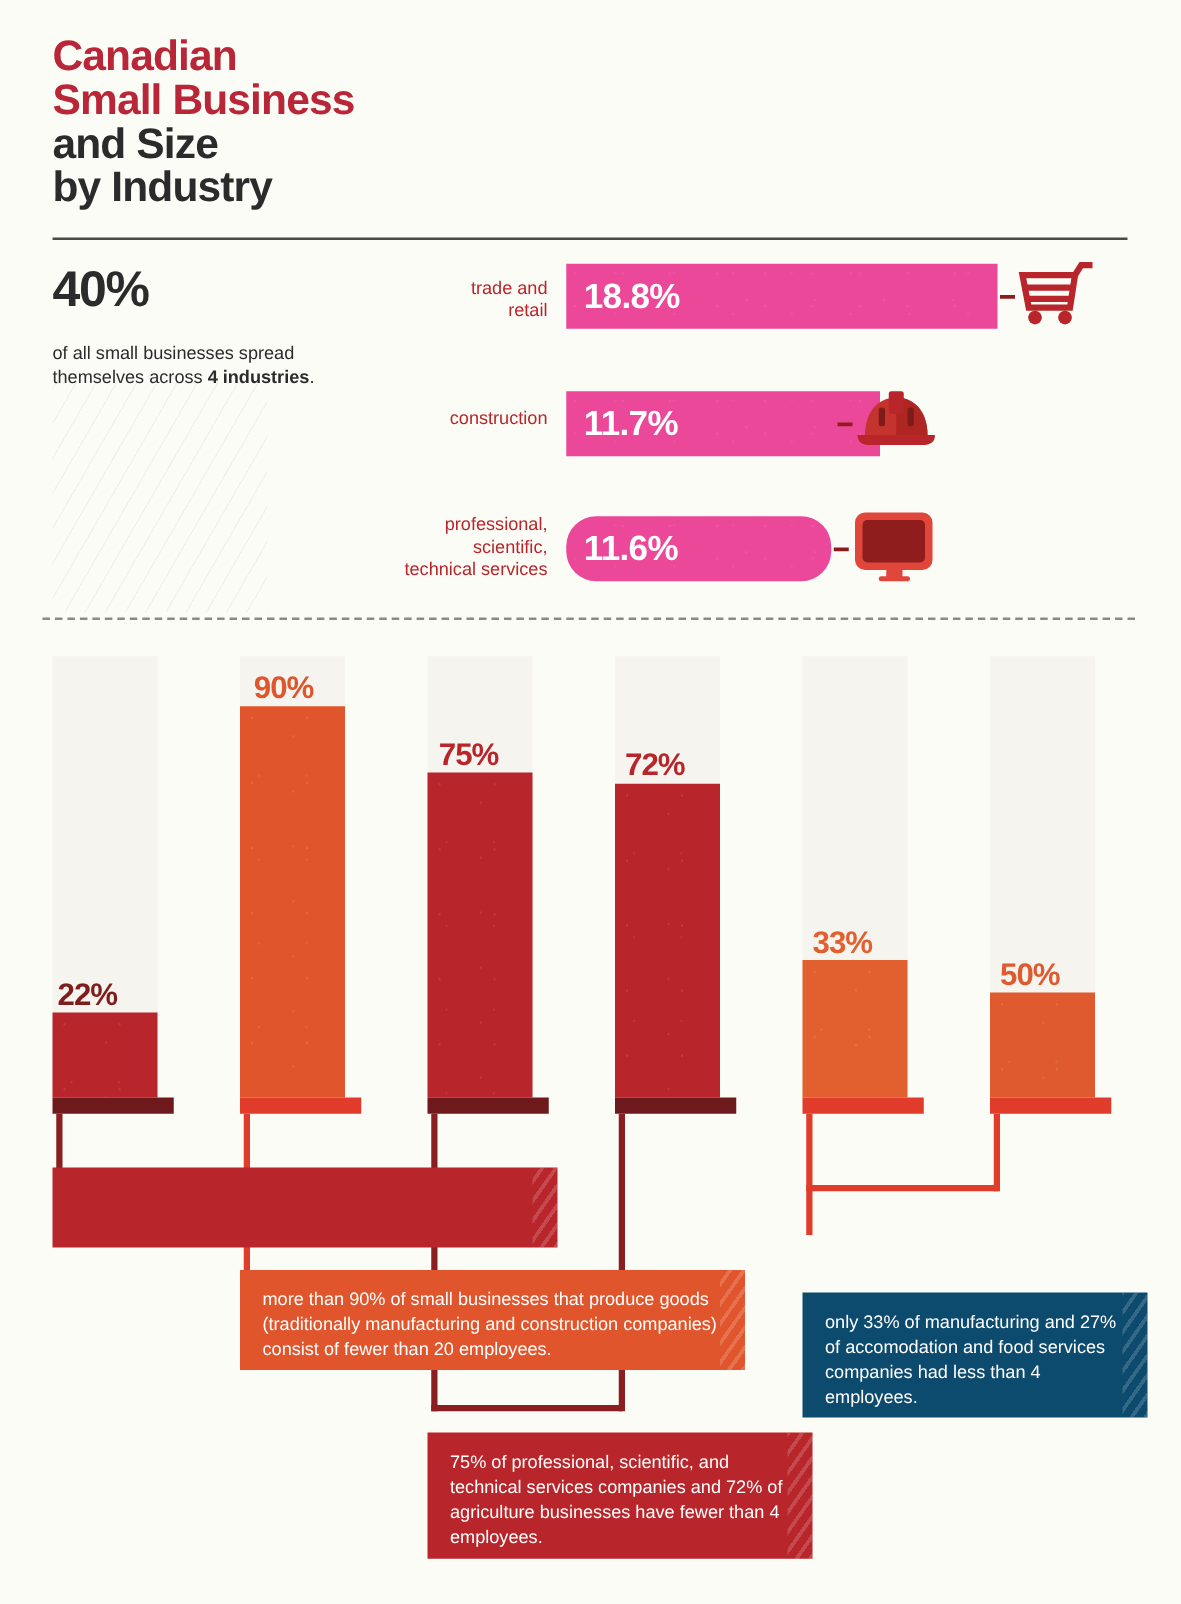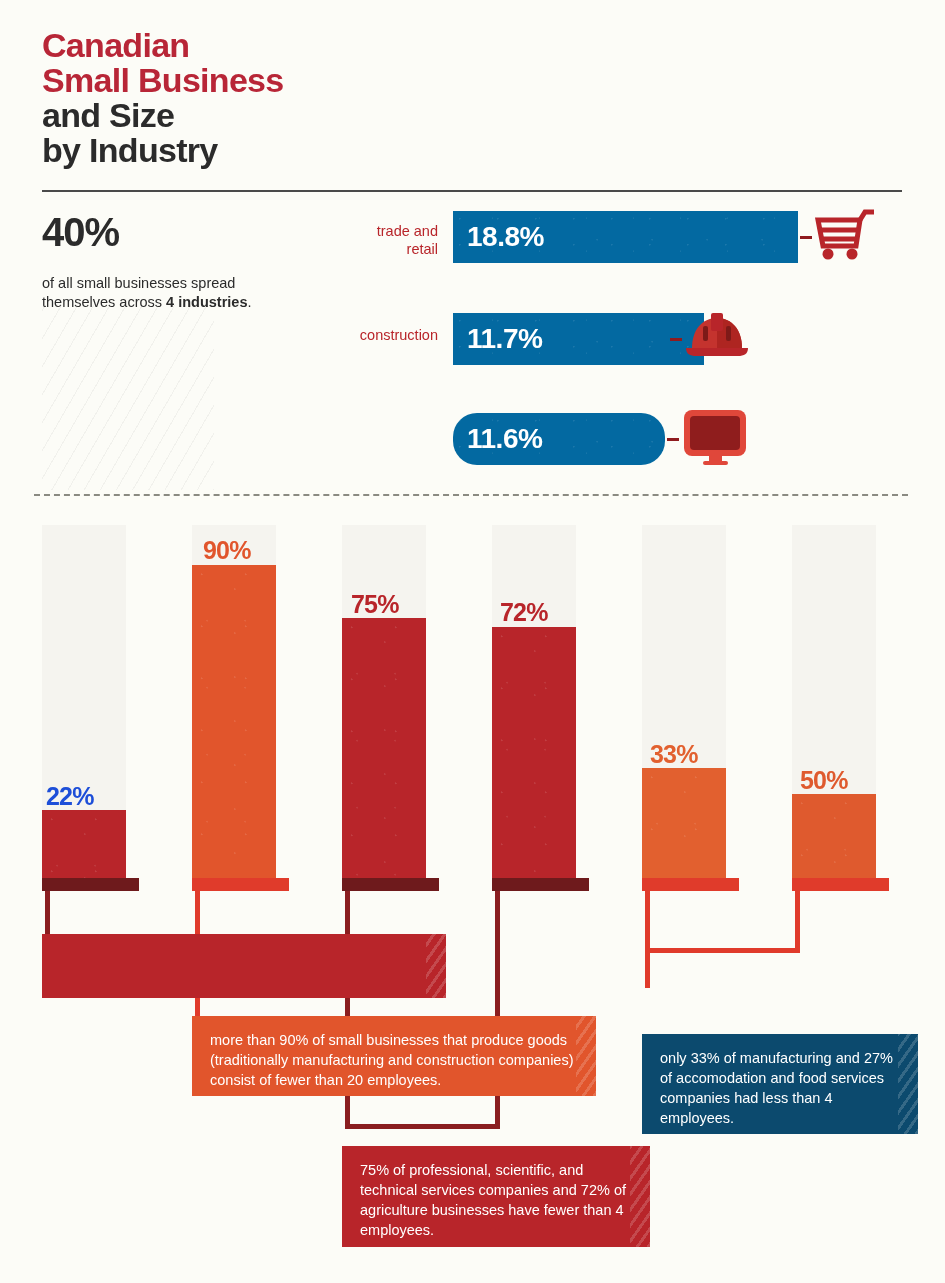--- a/index.html
+++ b/index.html
@@ -30,21 +30,21 @@
     position: absolute; left: 42px; top: 305px; width: 172px; height: 185px;
     background-image: repeating-linear-gradient(-60deg,
       rgba(0,0,0,0.045) 0px, rgba(0,0,0,0.045) 1px,
       rgba(0,0,0,0) 1px, rgba(0,0,0,0) 14px);
   }
   .hbar-label {
     position: absolute; text-align: right; color: #B8252A;
     font-size: 14.5px; line-height: 18px;
   }
   .hbar {
-    position: absolute; background: #0369a1; color: #fff;
+    position: absolute; background: #ec4899; color: #fff;
     font-size: 28px; font-weight: bold; display: flex; align-items: center;
     padding-left: 14px; letter-spacing: -0.5px;
   }
   .hbar::after {
     content: ""; position: absolute; width: 100%; height: 100%; left: 0; top: 0;
     background-image:
       radial-gradient(circle at 18% 30%, rgba(255,255,255,.10) 0.6px, transparent 1px),
       radial-gradient(circle at 62% 72%, rgba(255,255,255,.09) 0.6px, transparent 1px),
       radial-gradient(circle at 84% 22%, rgba(255,255,255,.08) 0.6px, transparent 1px);
     background-size: 38px 26px, 55px 40px, 47px 33px; pointer-events: none;
@@ -143,38 +143,43 @@
     <svg width="66" height="56" viewBox="0 0 66 56">
       <path d="M8 40 C8 22 18 10 33 10 C48 10 58 22 58 40 Z" fill="#C4332E"></path>
       <path d="M33 10 C48 10 58 22 58 40 L33 40 Z" fill="#AE2521"></path>
       <rect x="27" y="5" width="12" height="18" rx="2" fill="#B8252A"></rect>
       <rect x="19" y="18" width="5" height="15" rx="2" fill="#7E1A18"></rect>
       <rect x="42" y="18" width="5" height="15" rx="2" fill="#7E1A18"></rect>
       <path d="M2 40 H64 C64 46 60 48 54 48 H12 C6 48 2 46 2 40 Z" fill="#B8252A"></path>
     </svg>
   </div>
 
+  <div class="hbar-label" style="left:290px; top:411px; width:148px;">
+    <div>professional,</div>
+    <div>scientific,</div>
+    <div>technical services</div>
+  </div>
   <div class="hbar" style="left:453px; top:413px; width:212px; height:52px;border-radius:24px;">
     <span style="position:relative;z-index:3;">11.6%</span>
   </div>
   <div class="tick" style="left:667px; top:438px;"></div>
   <div class="icon" style="left:681px; top:407px;">
     <svg width="70" height="62" viewBox="0 0 70 62">
       <rect x="3" y="3" width="62" height="46" rx="8" fill="#E0473A"></rect>
       <rect x="9" y="9" width="50" height="34" rx="4" fill="#8F1D1D"></rect>
       <rect x="28" y="48" width="13" height="8" fill="#E0473A"></rect>
       <rect x="22" y="54" width="25" height="4" rx="2" fill="#E0473A"></rect>
     </svg>
   </div>
 
   <div class="dashed"></div>
 
   <div class="vtrack" style="left:42px; top:525px; width:84px; height:353px;"></div>
   <div class="vfill" style="left:42px; top:810px; width:84px; height:68px; background:#B8252A;"></div>
-  <div class="vlabel" style="left:46px; top:782px; color:#1d4ed8;">22%</div>
+  <div class="vlabel" style="left:46px; top:782px; color:#7f1d1d;">22%</div>
   <div class="vbase" style="left:42px; top:878px; width:97px; background:#6E1A1C;"></div>
   <div class="vconn" style="left:45px; top:891px; height:47px; background:#8A1E20;"></div>
 
   <div class="vtrack" style="left:192px; top:525px; width:84px; height:353px;"></div>
   <div class="vfill" style="left:192px; top:565px; width:84px; height:313px; background:#E1552C;"></div>
   <div class="vlabel" style="left:203px; top:536px; color:#E1552C;">90%</div>
   <div class="vbase" style="left:192px; top:878px; width:97px; background:#E03B2B;"></div>
   <div class="vconn" style="left:195px; top:891px; height:128px; background:#E03B2B;"></div>
 
   <div class="vtrack" style="left:342px; top:525px; width:84px; height:353px;"></div>

